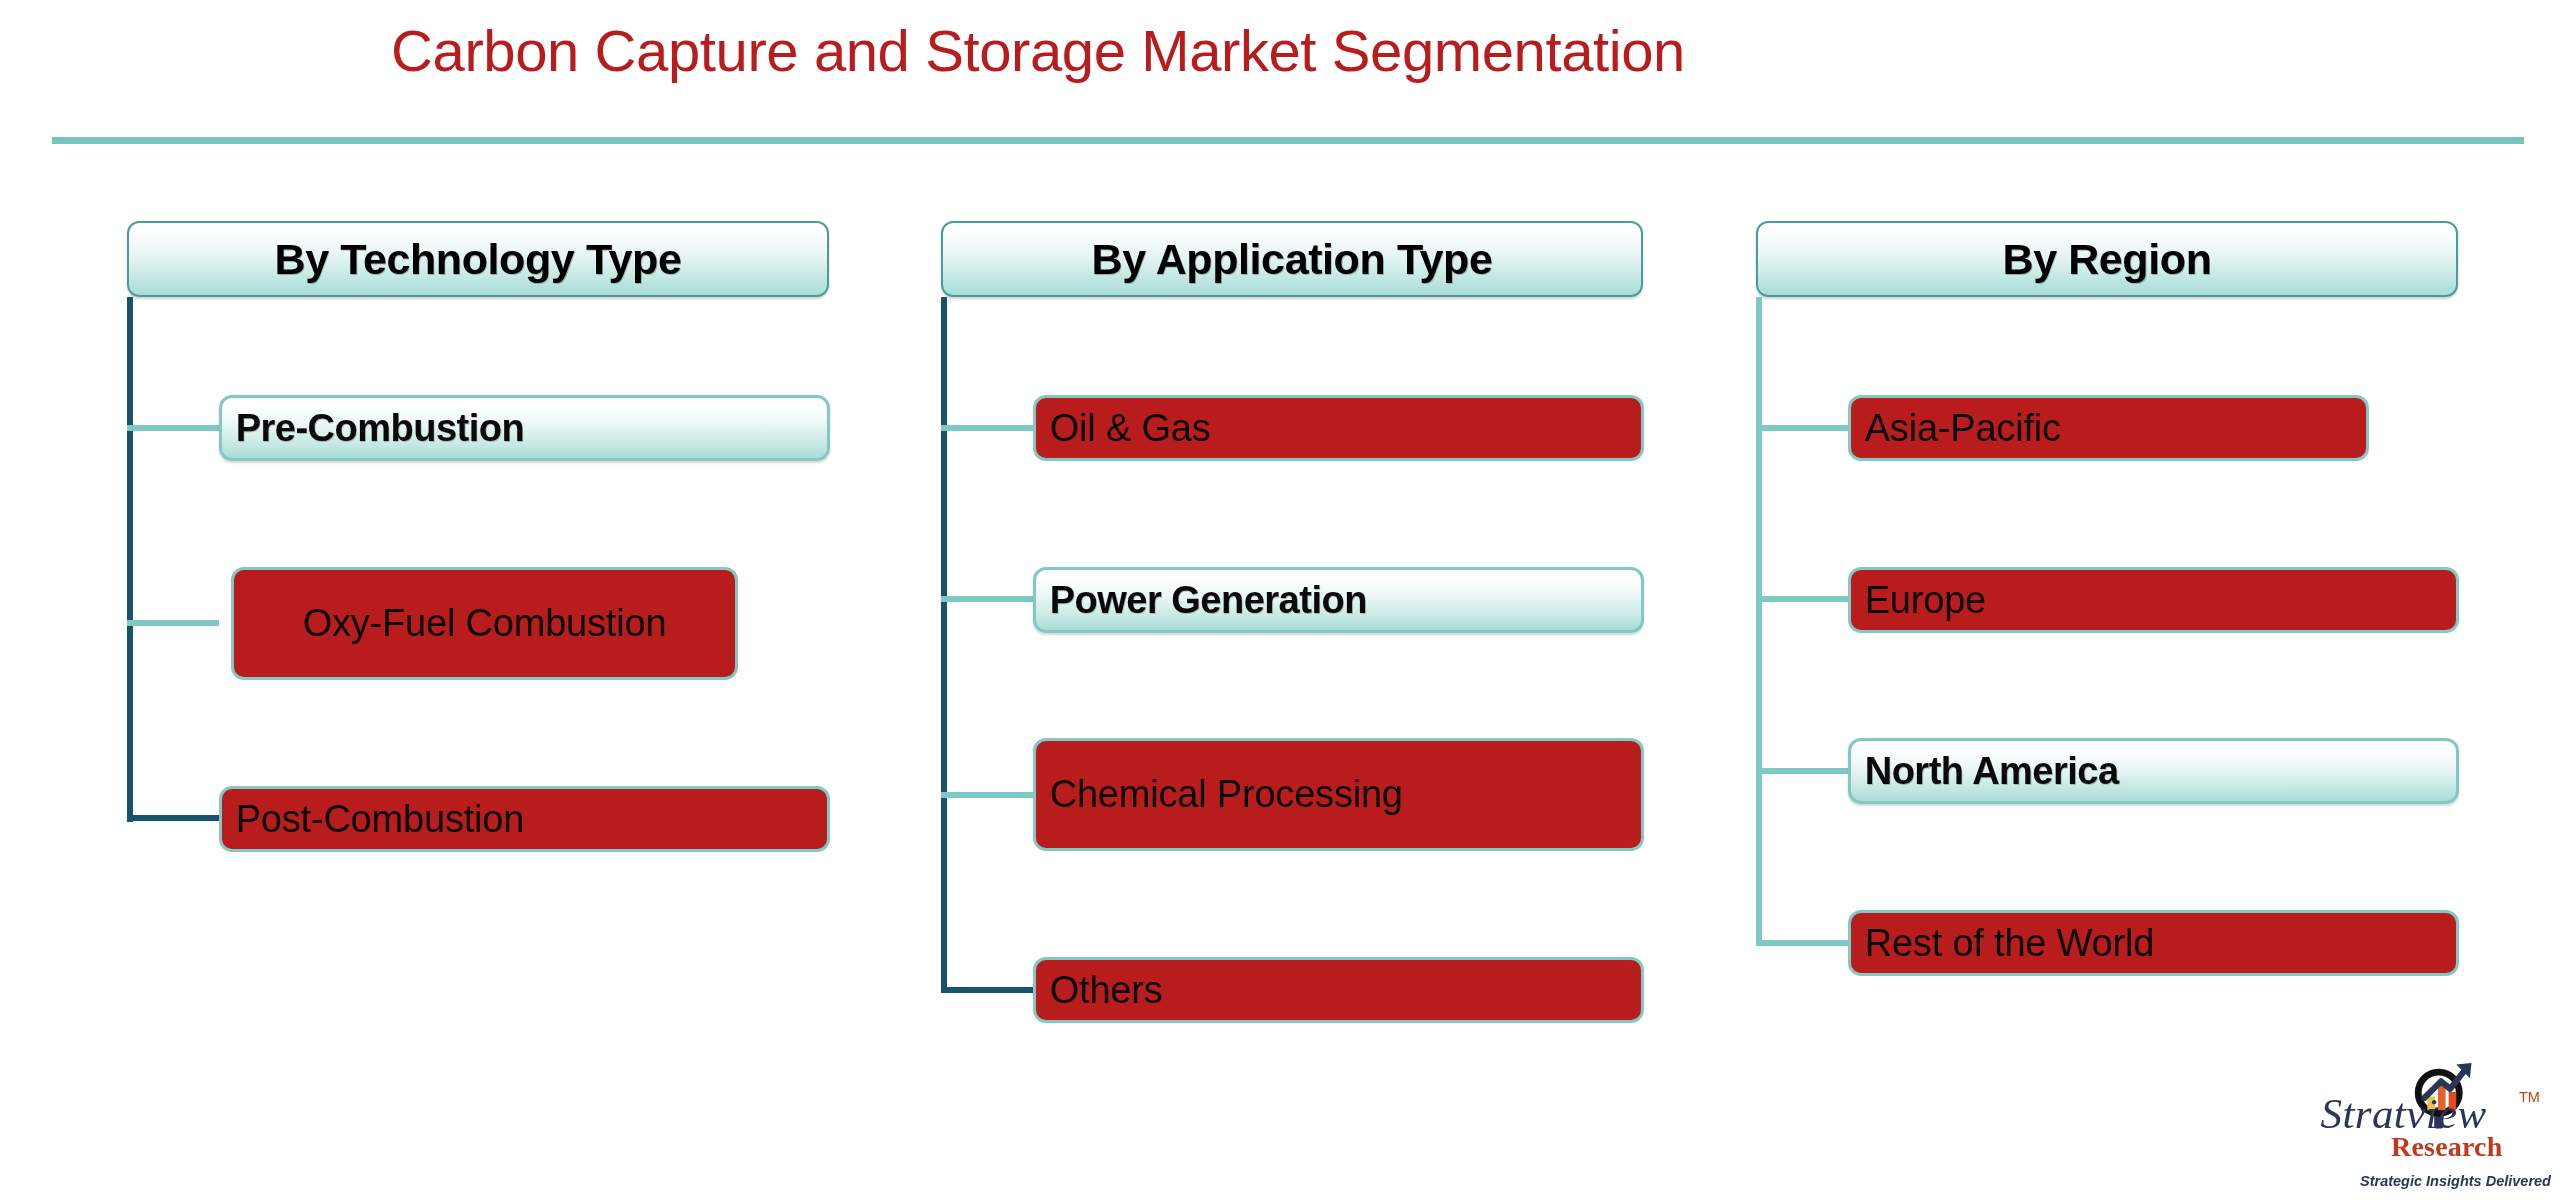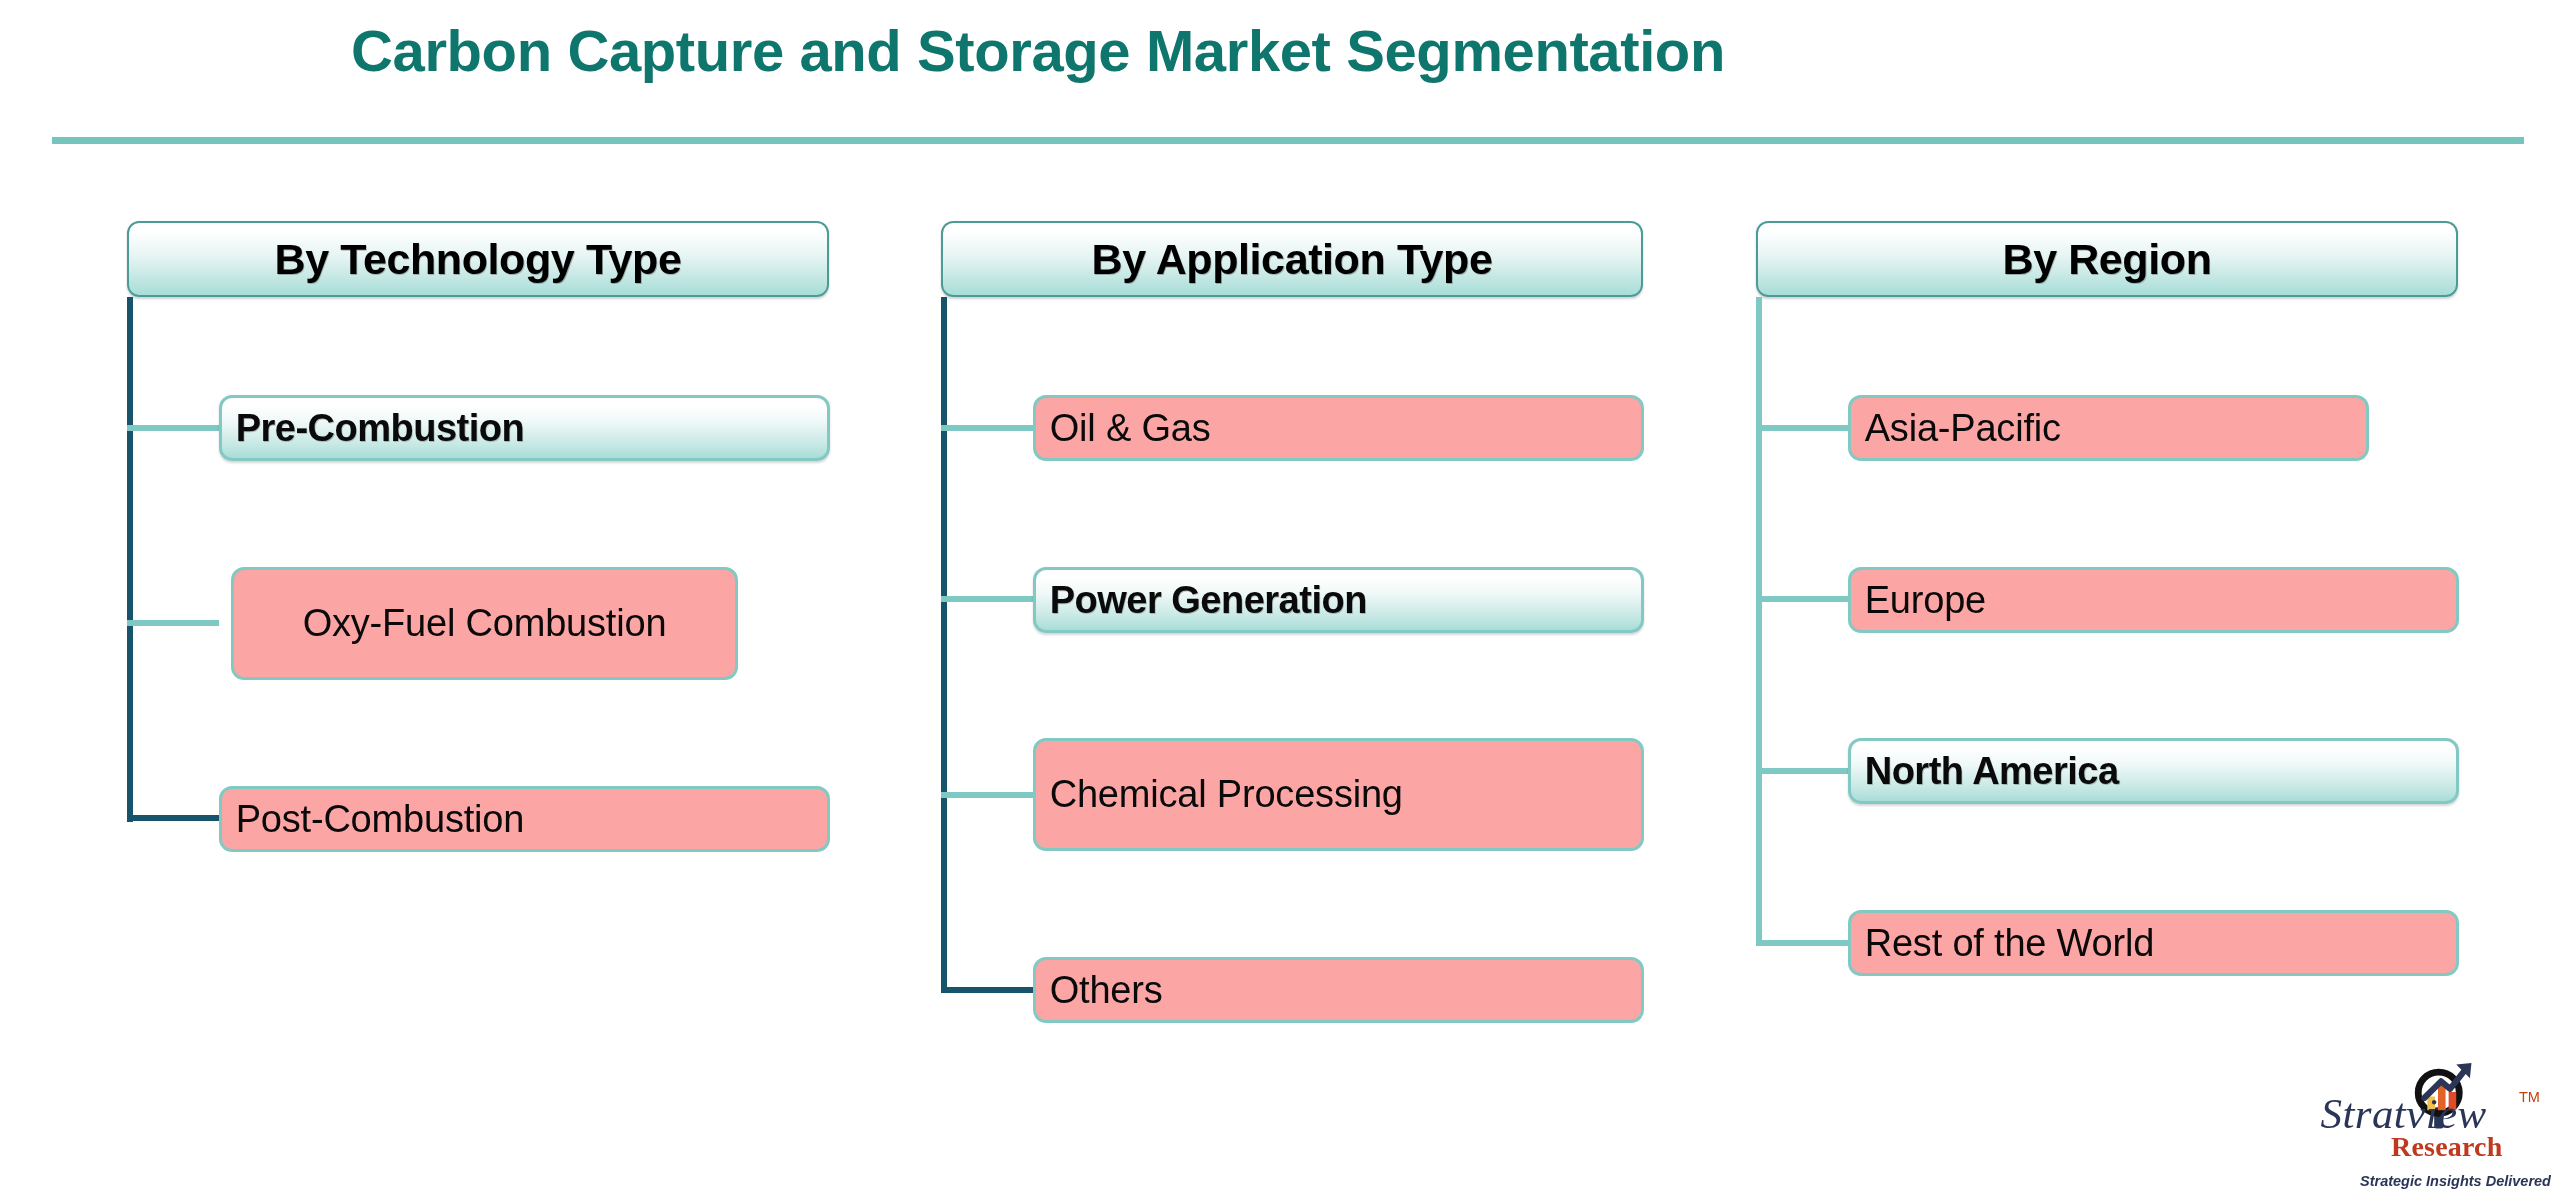--- a/index.html
+++ b/index.html
@@ -17,22 +17,22 @@
   }
 
   
   #page-title {
     position: absolute;
     left: 0;
     top: 21.4px;
     width: 2076px;
     text-align: center;
     font-size: 58px;
-    font-weight: bold;
-    color: #0f766e;
+    font-weight: normal;
+    color: #b91c1c;
     letter-spacing: -0.4px;
     line-height: 1.05;
     white-space: nowrap;
   }
   #title-rule {
     position: absolute;
     left: 52px;
     top: 137px;
     width: 2472px;
     height: 6.9px;
@@ -87,21 +87,21 @@
     position: absolute;
     height: 6.1px;
   }
 
   
   .node {
     position: absolute;
     box-sizing: border-box;
     border-radius: 13px;
     border: 3.1px solid #82c9c3;
-    background: #fca5a5;
+    background: #b91c1c;
     display: flex;
     align-items: center;
     padding: 0 13.7px;
     overflow: hidden;
   }
   .node.highlight {
     background: linear-gradient(to bottom, #ffffff 0%, #ffffff 12%, #f0f9f8 38%, #c6e8e4 78%, #a9ddd8 100%);
     box-shadow: 0 1.5px 2.3px rgba(0,0,0,0.16);
   }
   .node-label {

